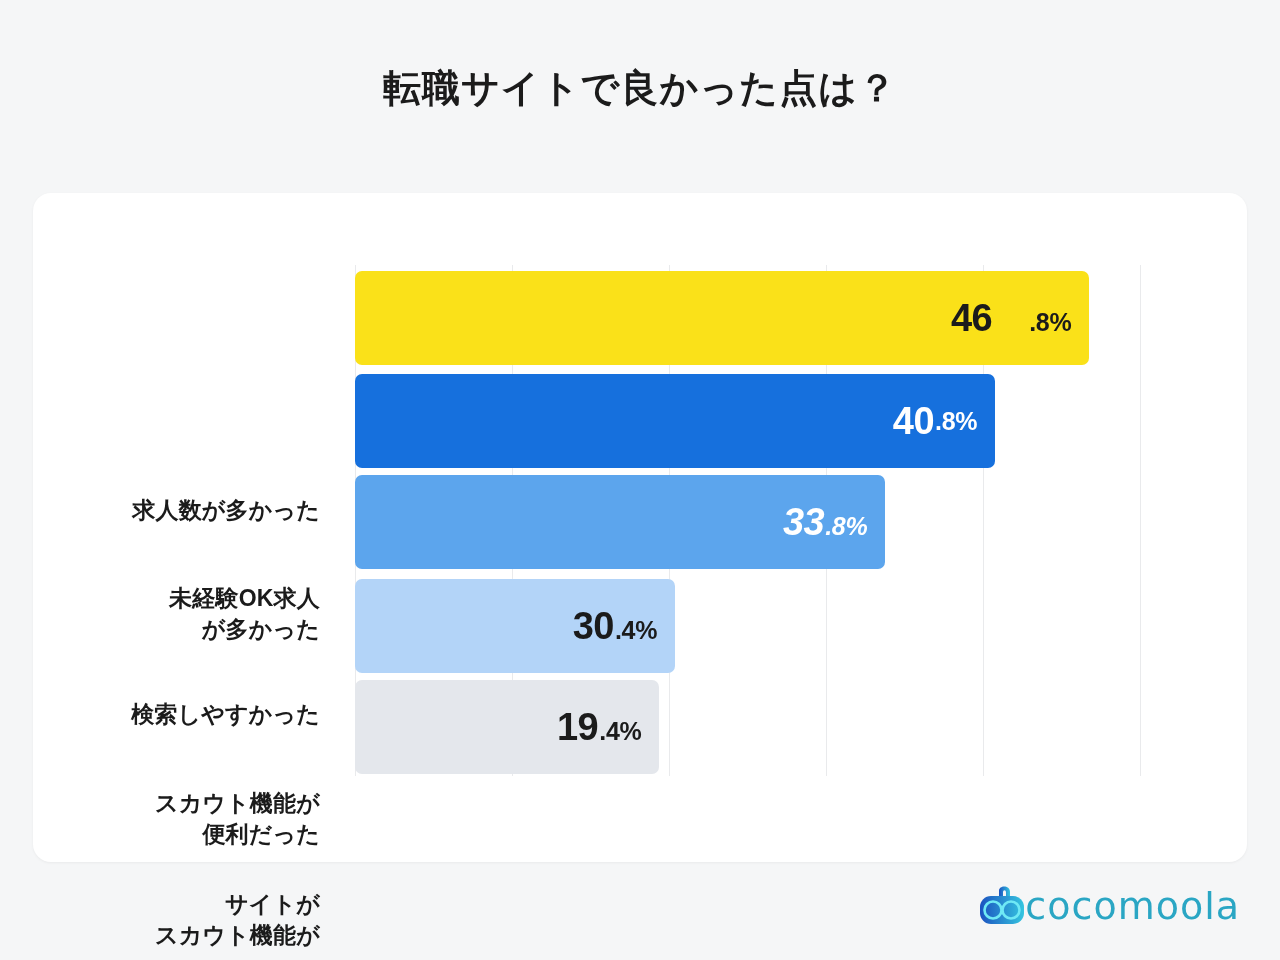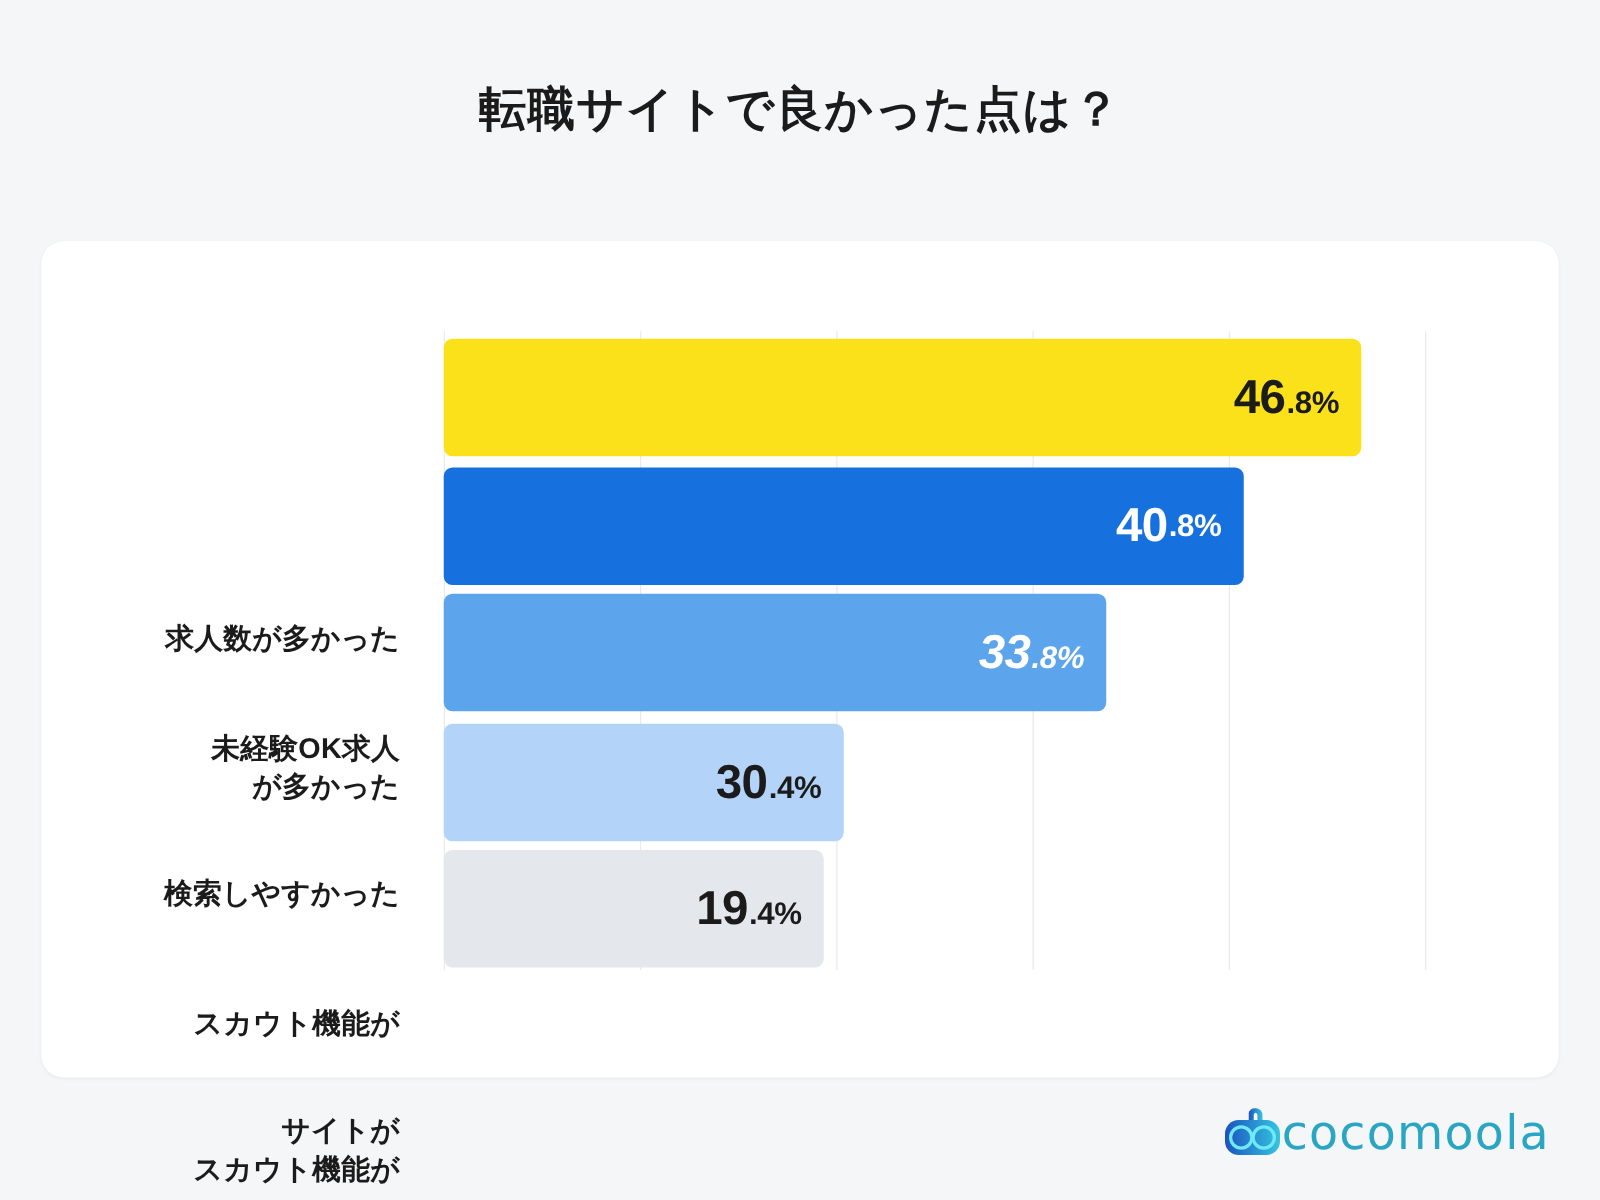--- a/index.html
+++ b/index.html
@@ -175,21 +175,21 @@
         <div class="gridline" style="left: 156.923px;"></div>
         <div class="gridline" style="left: 313.846px;"></div>
         <div class="gridline" style="left: 470.769px;"></div>
         <div class="gridline" style="left: 627.692px;"></div>
         <div class="gridline" style="left: 784.615px;"></div>
       </div>
     <div class="bars">
 
       <div class="bar-row r0">
         <div class="bar" style="width: 734.4px; background: rgb(250, 225, 25);">
-          <div class="bar-value" style="color: rgb(27, 27, 27);">
+          <div class="bar-value" style="color: rgb(27, 27, 27); gap: 36px;">
             <span class="val-int">46</span>
             <span class="val-frac">.8%</span>
           </div>
         </div>
       </div>
 
       <div class="bar-row r1">
         <div class="bar" style="width: 640.246px; background: rgb(22, 112, 221);">
           <div class="bar-value" style="color: rgb(255, 255, 255); align-items: center;">
             <span class="val-int">40</span>
@@ -241,20 +241,21 @@
       </div>
     </div>
     <div class="cat-label c2">
       <div>
           <span>検索しやすかった</span>
         </div>
     </div>
     <div class="cat-label c3">
       <div>
         <span>スカウト機能が</span>
+        <span>便利だった</span>
       </div>
     </div>
     <div class="cat-label c4">
       <div>
         <span>サイトが</span>
         <span>スカウト機能が</span>
       </div>
     </div>
   </div>
 

